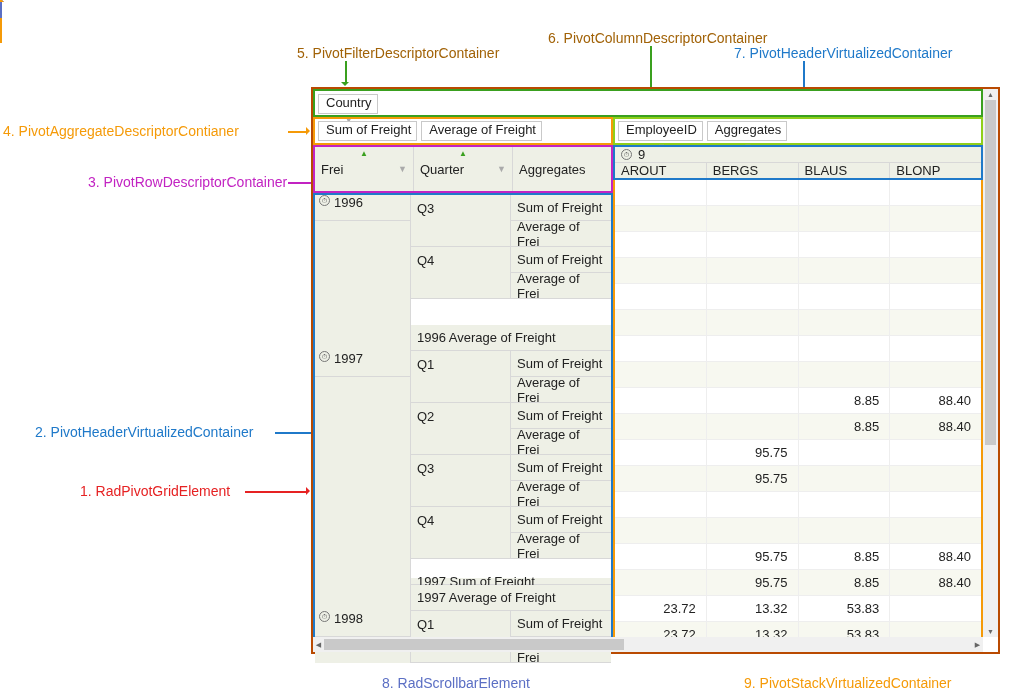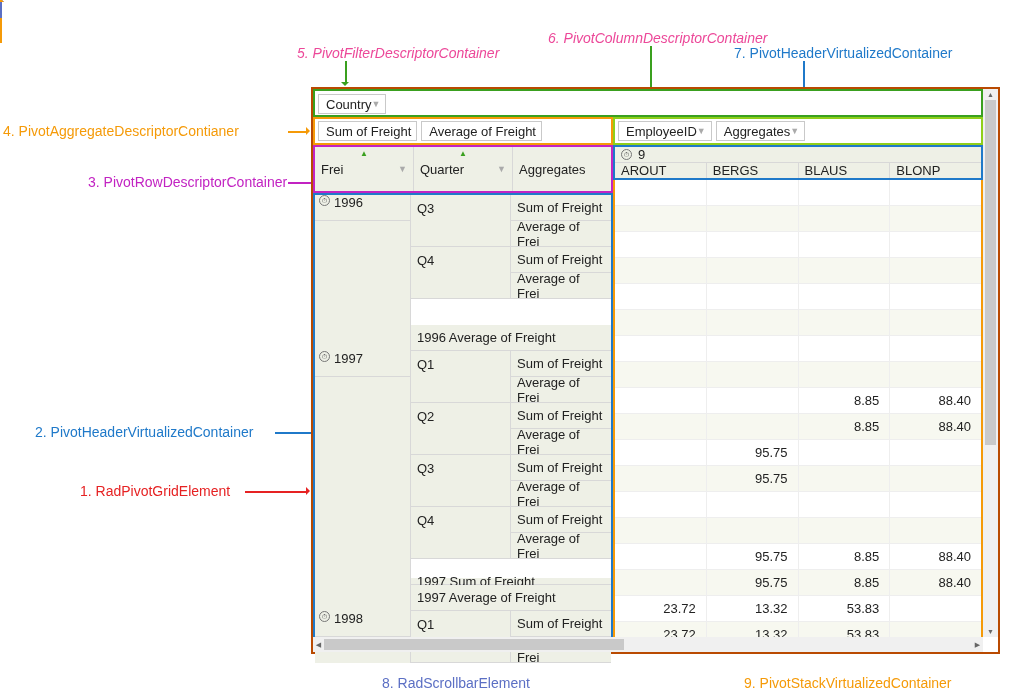--- a/index.html
+++ b/index.html
@@ -11,21 +11,21 @@
     width: 1012px;
     height: 699px;
     position: relative;
     color: #222;
   }
   .callout {
     position: absolute;
     font-size: 14px;
     white-space: nowrap;
   }
-  .c-green  { color: #ec4899; font-style: italic; }
+  .c-green  { color: #a16207; }
   .c-blue   { color: #1f79c9; }
   .c-orange { color: #f59a08; }
   .c-magenta{ color: #c223c2; }
   .c-red    { color: #e62223; }
   .c-slate  { color: #5b6fc4; }
 
   .arrow-down, .arrow-right {
     position: absolute;
     background: transparent;
   }
@@ -106,21 +106,21 @@
   }
 
   .row-filter { height:28px; border:2px solid #3aa01f; margin:0; display:flex; align-items:stretch; }
   .row-agg    { height:28px; display:flex; }
   .agg-left   { width:300px; border:2px solid #f59a08; display:flex; align-items:center; padding:0 3px; gap:4px;}
   .agg-right  { flex:1; border:2px solid #8fcf1a; display:flex; align-items:center; padding:0 3px; gap:4px;}
 
   .chip {
     height:20px; display:flex; align-items:center;
     border:1px solid #c9c9c9; background:#fff;
-    padding:0 5px 0 7px; 
+    padding:0 5px 0 7px; gap:5px;flex-direction:column;
   }
   .chip .filt { color:#aaa; font-size:9px; }
   .chip.solo { margin:3px; }
 
   .body-area { position:absolute; left:0; right:0; top:56px; bottom:0; display:flex;}
   .body-left { width:300px;}
   .body-right { flex:1; display:flex; flex-direction:column;}
 
   .rowhdr-row { height:48px; border:2px solid #c223c2; display:flex; }
   .rowhdr-cell {

